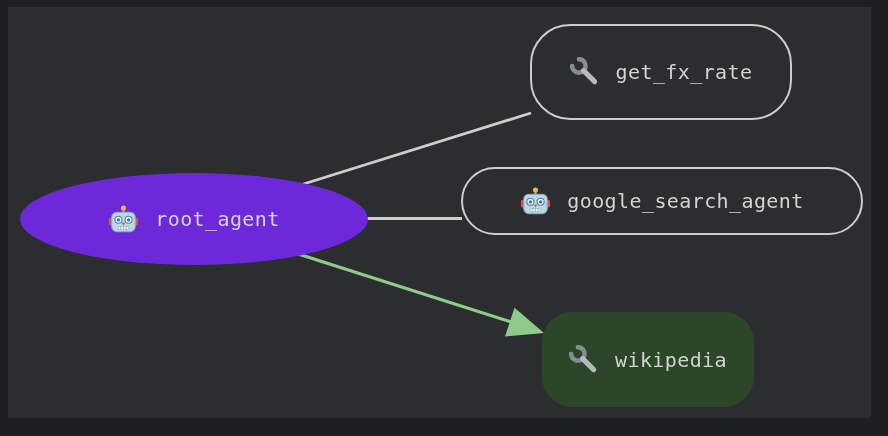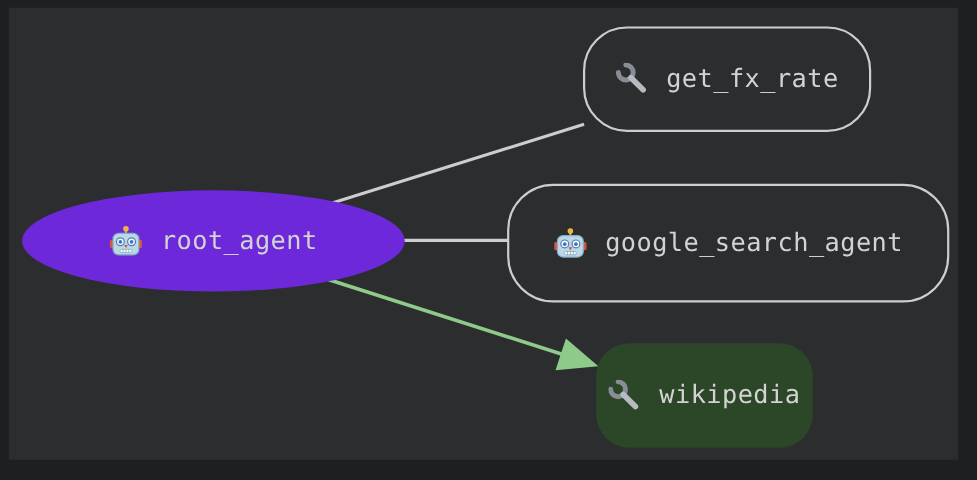--- a/index.html
+++ b/index.html
@@ -27,21 +27,21 @@
     width: 888px; height: 436px;
     pointer-events: none;
   }
   .node {
     position: absolute;
     display: flex;
     align-items: center;
     justify-content: center;
     gap: 16px;
     color: #d3d3d3;
-    font-size: 23px;
+    font-size: 20px;
     line-height: 1;
     white-space: nowrap;
     cursor: pointer;
   }
   .node .icon { display: flex; align-items: center; }
   .node .label { letter-spacing: 0.4px; }
 
   #node-root-agent {
     left: 20px; top: 173px;
     width: 348px; height: 92px;
@@ -50,28 +50,28 @@
   }
   #node-get-fx-rate {
     left: 530px; top: 24px;
     width: 262px; height: 96px;
     border: 2.6px solid #cdcdcd;
     border-radius: 40px;
     background: transparent;
   }
   #node-google-search-agent {
     left: 461px; top: 167px;
-    width: 402px; height: 108px;
+    width: 402px; height: 68px;
     border: 2.6px solid #cdcdcd;
     border-radius: 42px;
     background: transparent;
   }
   #node-wikipedia {
     left: 542px; top: 312px;
-    width: 197px; height: 95px;
+    width: 212px; height: 95px;
     background: #2c4628;
     border-radius: 30px;
   }
 </style>
 </head>
 <body>
 
 <div class="stage">
   <div class="panel"></div>
 

